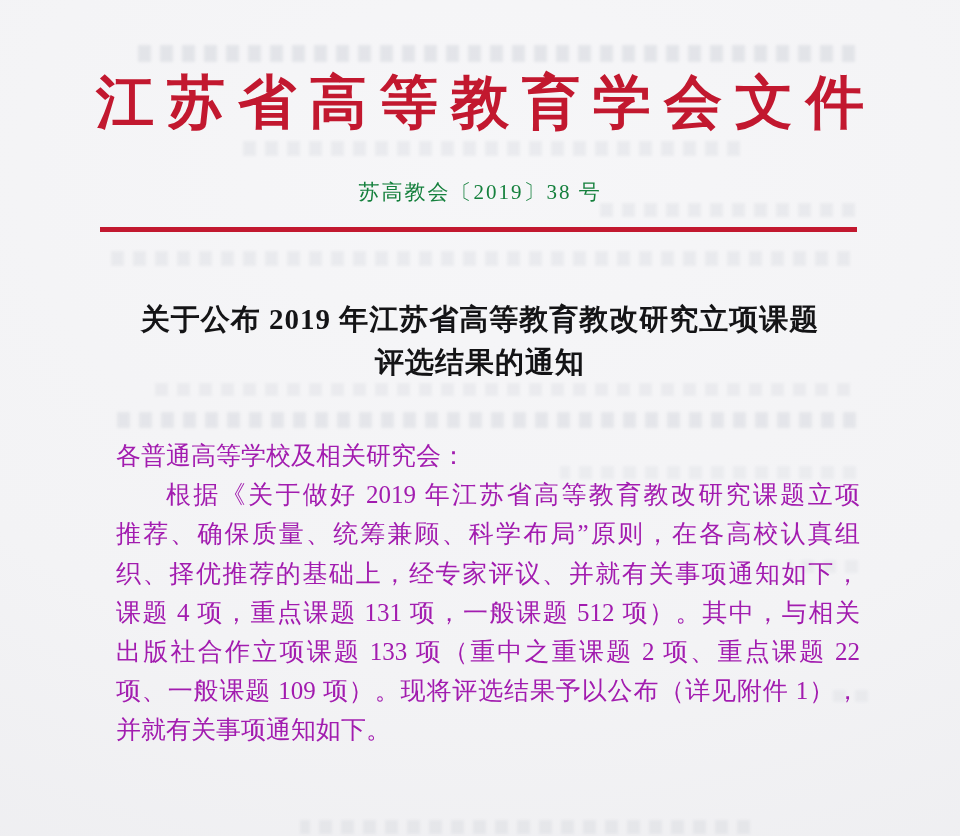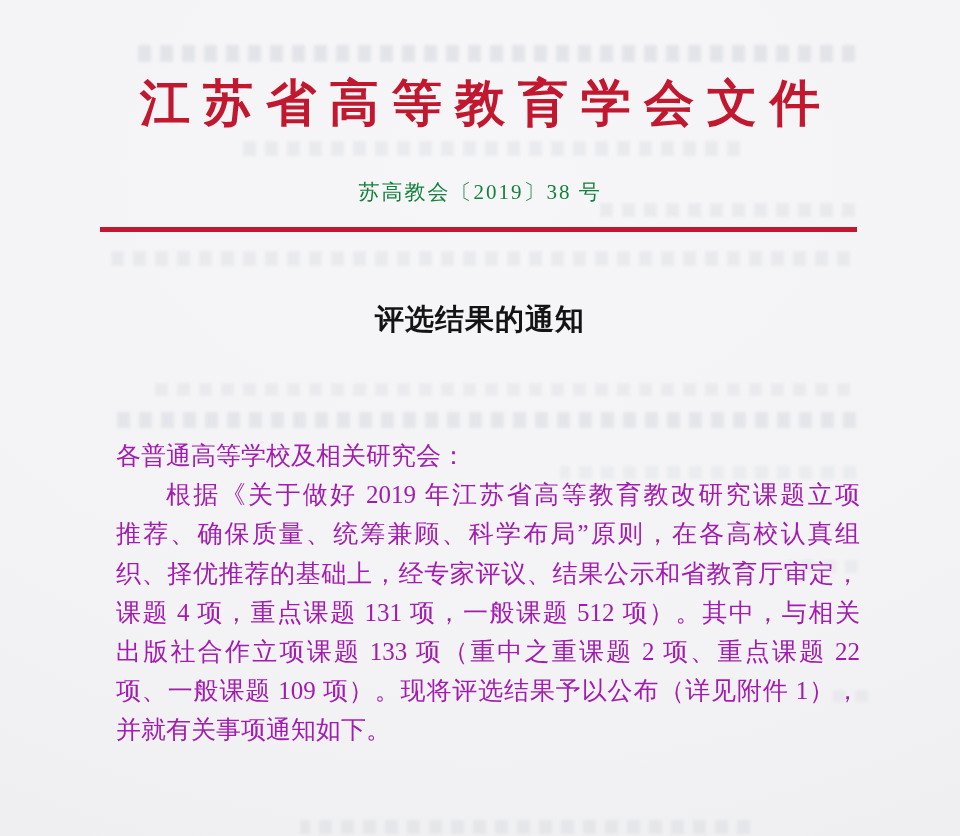--- a/index.html
+++ b/index.html
@@ -20,21 +20,21 @@
     background: repeating-linear-gradient(90deg, #8b93a3 0 13px, transparent 13px 22px);
     filter: blur(1.6px);
     transform: scaleX(-1);
     pointer-events: none;
   }
 
   .org-title {
     position: absolute;
     top: 72px; left: 0; right: 0;
     text-align: center;
-    font-size: 50px;
+    font-size: 58px;
     font-weight: bold;
     color: #c2182f;
     letter-spacing: 13px;
     padding-left: 13px;
     line-height: 62px;
     white-space: nowrap;
   }
   .doc-number {
     position: absolute;
     top: 179px; left: 0; right: 0;
@@ -92,27 +92,28 @@
   <div class="ghost" style="top:690px; left:826px; width:42px;  height:12px; opacity:.08;"></div>
   <div class="ghost" style="top:820px; left:300px; width:450px; height:14px; opacity:.10;"></div>
 
   <div class="org-title">江苏省高等教育学会文件</div>
 
   <div class="doc-number">苏高教会〔2019〕38 号</div>
 
   <div class="red-rule"></div>
 
   <div class="doc-title">
+    <div>关于公布 2019 年江苏省高等教育教改研究立项课题</div>
     <div>评选结果的通知</div>
   </div>
 
   <div class="body-block">
     <div class="salutation">各普通高等学校及相关研究会：</div>
     <div class="bline first">根据《关于做好 2019 年江苏省高等教育教改研究课题立项</div>
     <div class="bline">推荐、确保质量、统筹兼顾、科学布局”原则，在各高校认真组</div>
-    <div class="bline">织、择优推荐的基础上，经专家评议、结果公示和省教育厅审定，</div>
+    <div class="bline">织、择优推荐的基础上，经专家评议、并就有关事项通知如下，</div>
     <div class="bline">课题 4 项，重点课题 131 项，一般课题 512 项）。其中，与相关</div>
     <div class="bline">出版社合作立项课题 133 项（重中之重课题 2 项、重点课题 22</div>
     <div class="bline">项、一般课题 109 项）。现将评选结果予以公布（详见附件 1），</div>
     <div class="bline last">并就有关事项通知如下。</div>
   </div>
 
 </div>
 
 </body></html>

